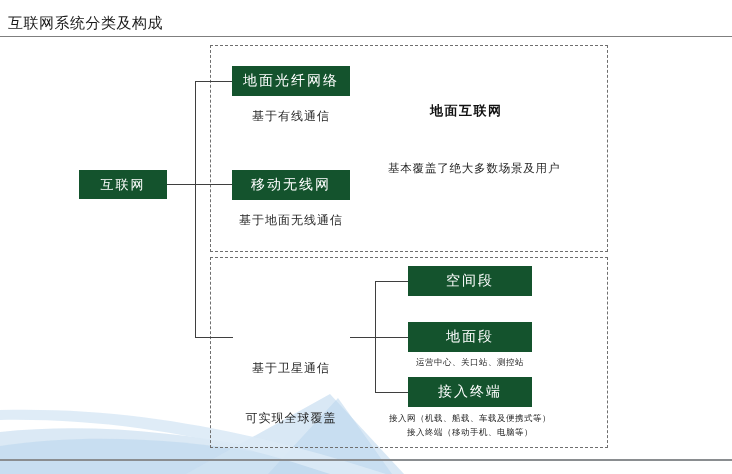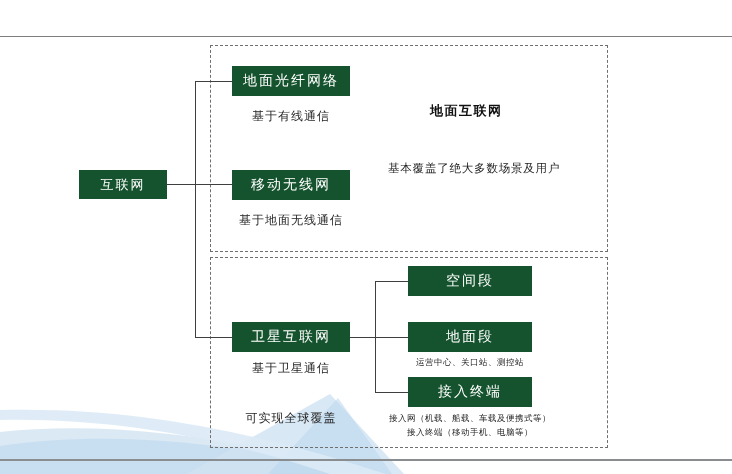--- a/index.html
+++ b/index.html
@@ -159,20 +159,21 @@
 <div id="slide">
 
   <svg class="swoosh-layer" viewBox="0 0 732 474" preserveAspectRatio="none">
     <path d="M0,432 C110,420 230,438 340,466 C400,480 470,486 560,480 L560,474 L0,474 Z" fill="#cfe2f2" opacity="0.75"></path>
     <path d="M0,446 C120,428 250,446 360,474 L0,474 Z" fill="#bfd8ee" opacity="0.65"></path>
     <path d="M330,394 L404,474 L186,474 Z" fill="#cfe2f2" opacity="0.8"></path>
     <path d="M338,398 L392,474 L268,474 Z" fill="#b9d6ec" opacity="0.55"></path>
     <path d="M0,410 C140,406 270,436 386,474 L330,474 C230,440 120,418 0,420 Z" fill="#dbeaf6" opacity="0.9"></path>
   </svg>
 
+  <div class="slide-title">互联网系统分类及构成</div>
   <div class="title-rule"></div>
 
   <div class="group-box" id="group-terrestrial"></div>
   <div class="group-box" id="group-satellite"></div>
 
   <div class="group-heading" id="grp-title-terrestrial">地面互联网</div>
   <div class="group-note" id="grp-note-terrestrial">基本覆盖了绝大多数场景及用户</div>
 
   <div class="conn h" style="left:167px; top:184px; width:29px;"></div>
 
@@ -191,21 +192,20 @@
   <div class="conn h" style="left:375px; top:392px; width:34px;"></div>
 
   <div class="node" id="node-internet">互联网</div>
 
   <div class="node" id="node-fiber">地面光纤网络</div>
   <div class="caption lg" id="cap-fiber">基于有线通信</div>
 
   <div class="node" id="node-mobile">移动无线网</div>
   <div class="caption lg" id="cap-mobile">基于地面无线通信</div>
 
-  <div class="node" id="node-satnet">卫星互联网</div>
   <div class="caption lg" id="cap-satnet">基于卫星通信</div>
   <div class="caption lg" id="cap-global">可实现全球覆盖</div>
 
   <div class="node" id="node-space">空间段</div>
 
   <div class="node" id="node-ground">地面段</div>
   <div class="caption sm" id="cap-ground">运营中心、关口站、测控站</div>
 
   <div class="node" id="node-terminal">接入终端</div>
   <div class="caption sm" id="cap-term1">接入网（机载、船载、车载及便携式等）</div>

